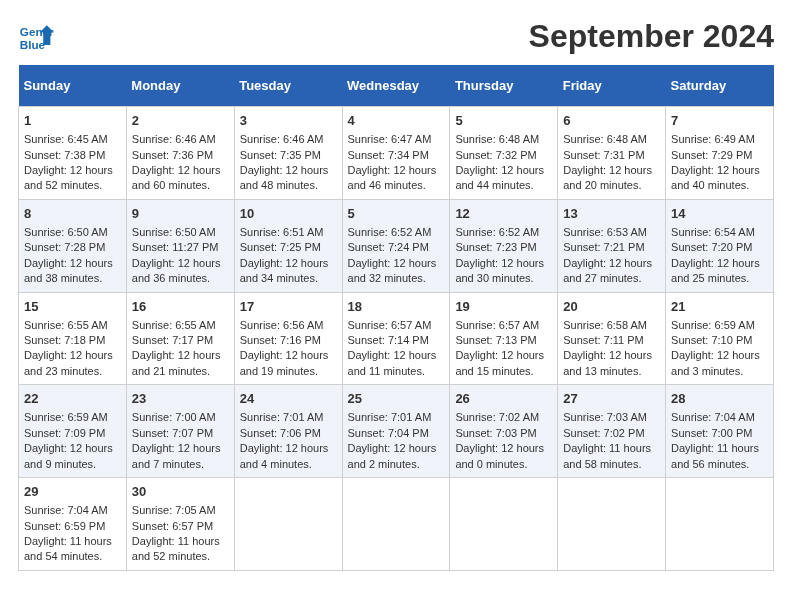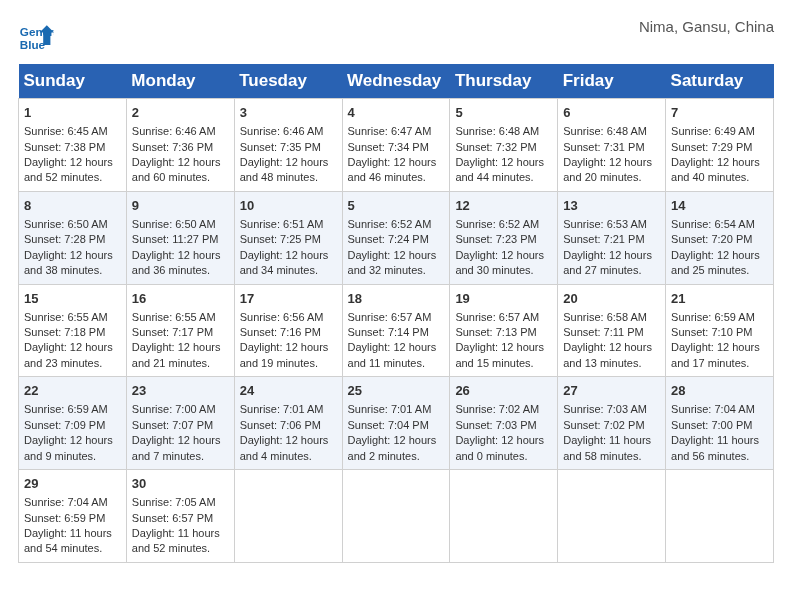--- a/index.html
+++ b/index.html
@@ -38,23 +38,23 @@
       color: #555;
     }
     table {
       width: 100%;
       border-collapse: collapse;
       font-size: 11px;
     }
     th {
       background-color: #2962b3;
       color: #fff;
-      padding: 7px 5px;
+      padding: 13px 5px;
       text-align: left;
-      font-size: 17px;
+      font-size: 13px;
       font-weight: bold;
     }
     td {
       vertical-align: top;
       padding: 5px 5px;
       border: 1px solid #d0d0d0;
       width: calc(100% / 7);
       min-height: 75px;
       color: #333;
       line-height: 1.4;
@@ -81,21 +81,21 @@
 
 <div class="header">
   <div class="logo">
     <svg class="logo-icon" viewBox="0 0 40 40" width="40" height="40">
       <text x="2" y="20" font-size="13" font-weight="bold" fill="#1a6ab1">General</text>
       <text x="2" y="34" font-size="13" font-weight="bold" fill="#1a6ab1">Blue</text>
       <polygon points="32,8 40,16 36,16 36,30 28,30 28,16 24,16" fill="#1a6ab1"></polygon>
     </svg>
   </div>
   <div class="title-block">
-    <div class="location">Nima, Gansu, China</div>
+    <div class="month-title">September 2024</div>
   </div>
 </div>
 
 <table>
   <thead>
     <tr id="weekday-header">
         <th>Sunday</th>
         <th>Monday</th>
         <th>Tuesday</th>
         <th>Wednesday</th>
@@ -248,21 +248,21 @@
           <div>Sunrise: 6:58 AM</div>
           <div>Sunset: 7:11 PM</div>
           <div>Daylight: 12 hours</div>
           <div>and 13 minutes.</div>
         </td>
         <td>
           <span class="day-num">21</span>
           <div>Sunrise: 6:59 AM</div>
           <div>Sunset: 7:10 PM</div>
           <div>Daylight: 12 hours</div>
-          <div>and 17 minutes.</div>
+          <div>and 3 minutes.</div>
         </td>
       </tr>
       <tr>
         <td>
           <span class="day-num">22</span>
           <div>Sunrise: 6:59 AM</div>
           <div>Sunset: 7:09 PM</div>
           <div>Daylight: 12 hours</div>
           <div>and 9 minutes.</div>
         </td>

